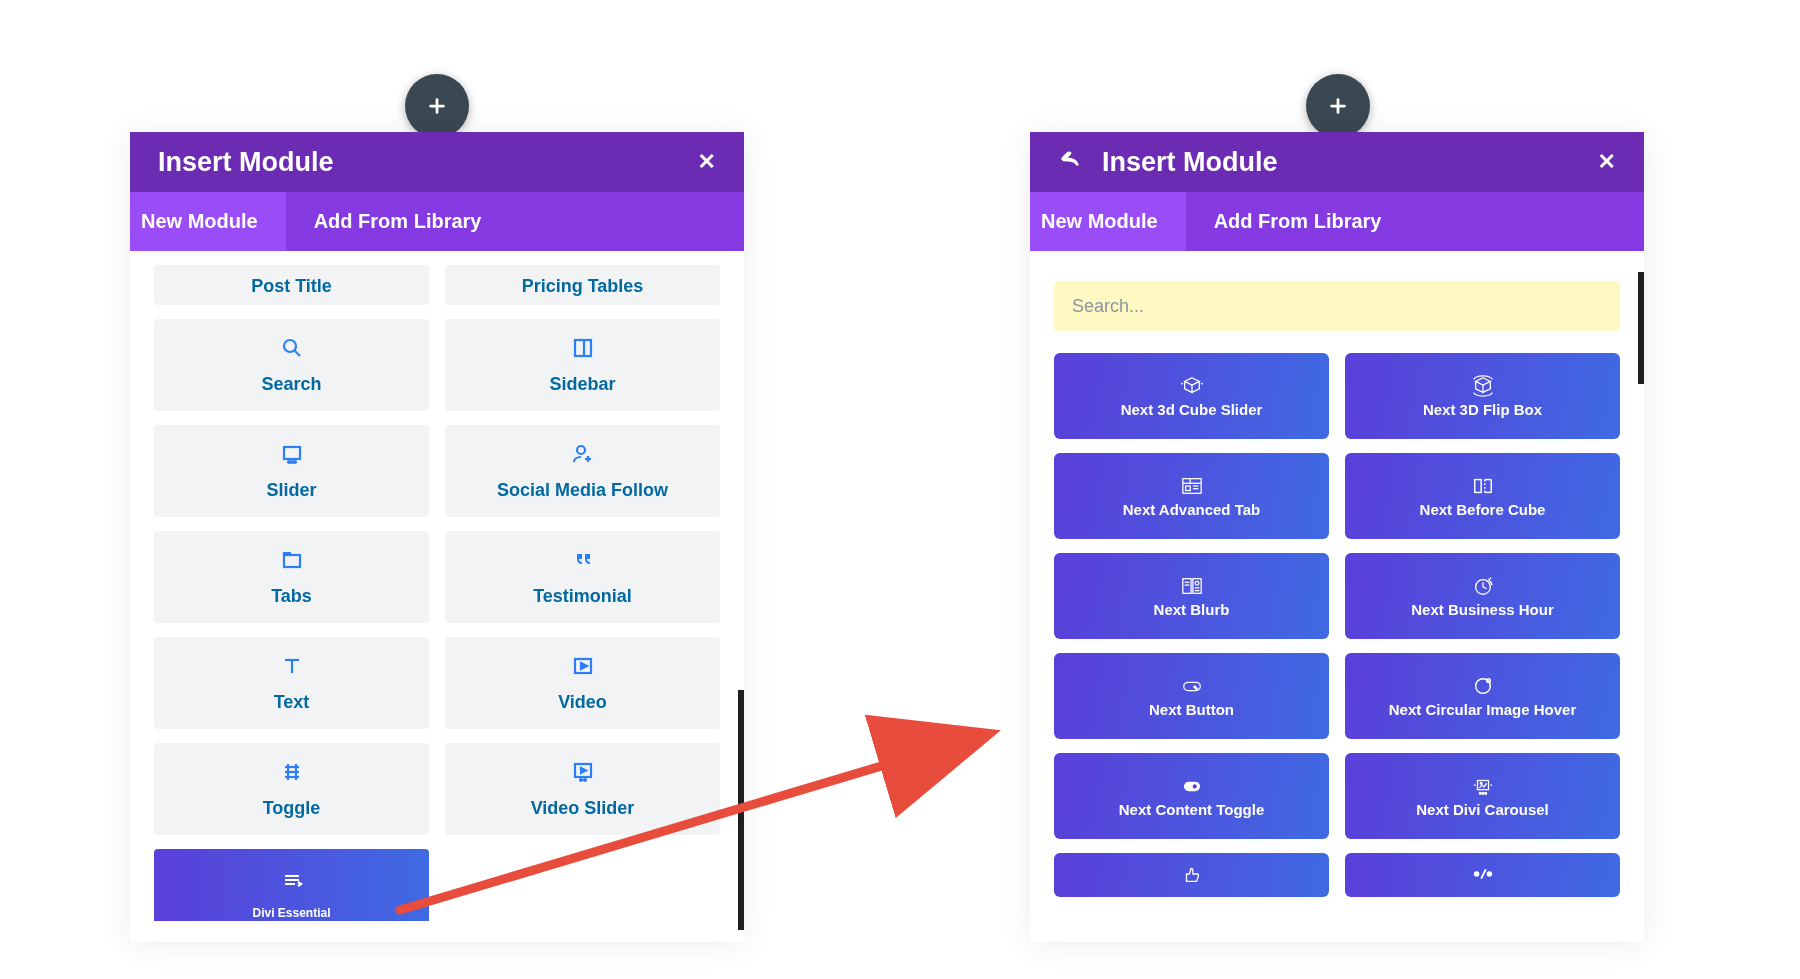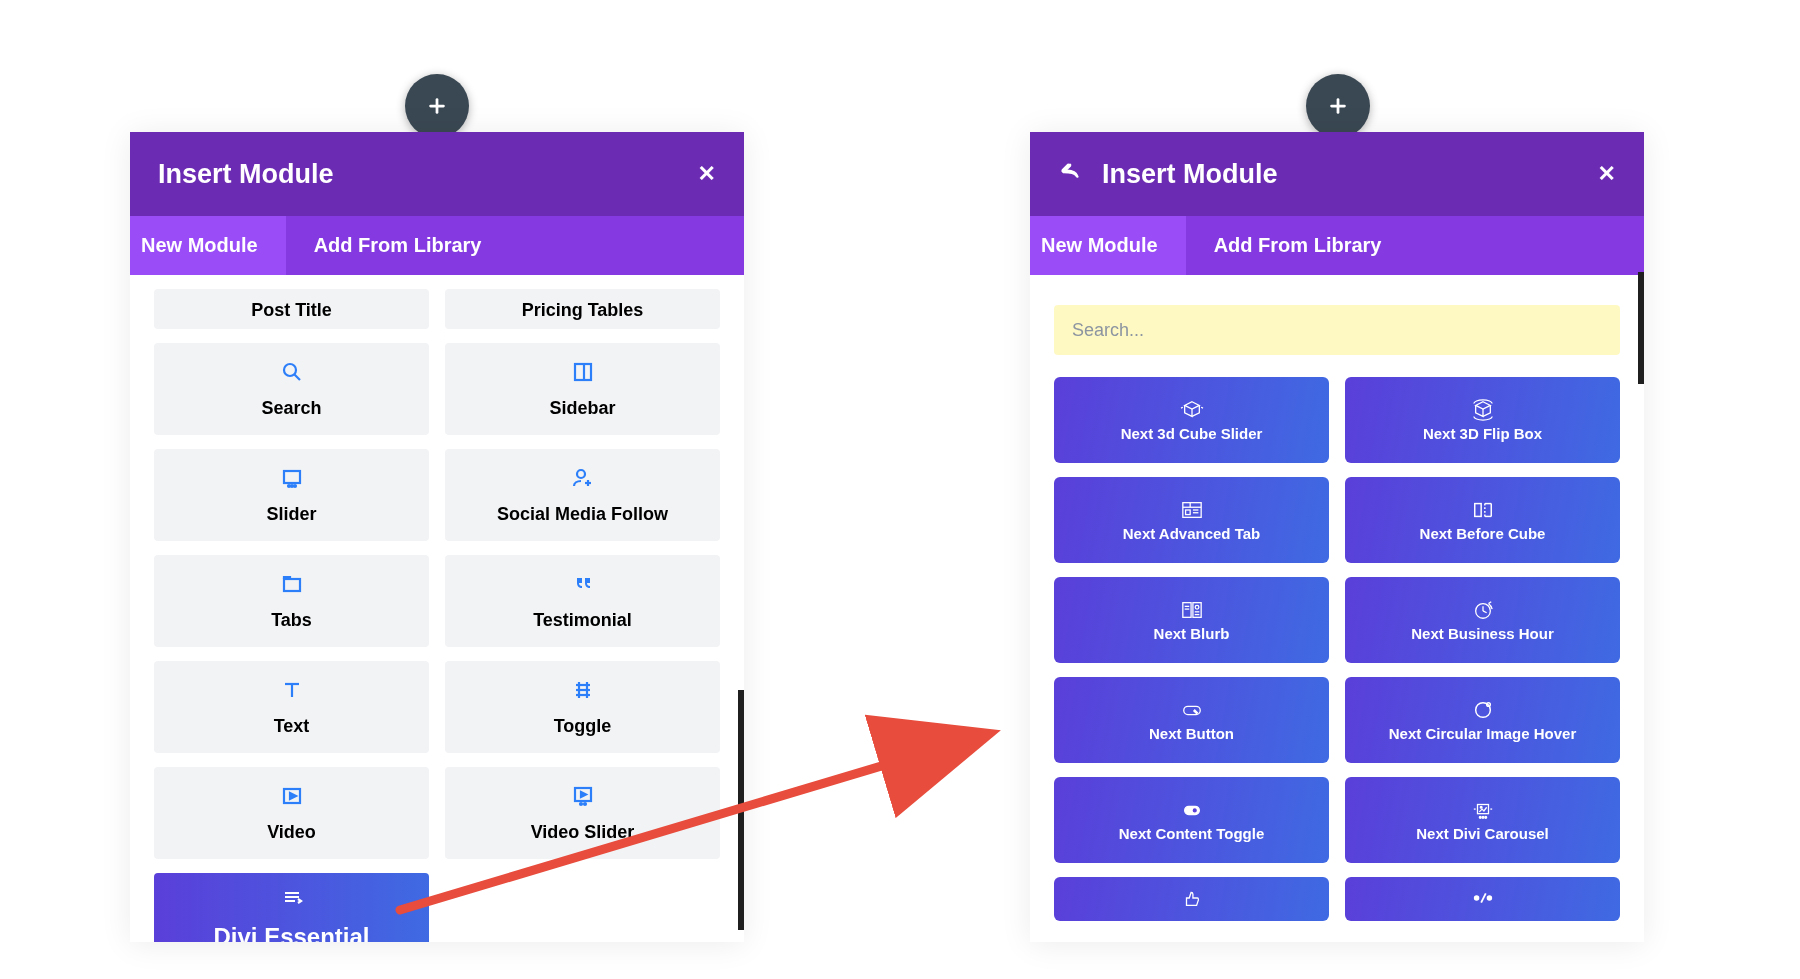--- a/index.html
+++ b/index.html
@@ -29,21 +29,21 @@
     color: #fff;
     font-size: 28px;
     font-weight: 300;
     box-shadow: 0 2px 10px rgba(0,0,0,0.3);
   }
   .add-circle svg { width: 22px; height: 22px; stroke: #fff; }
 
   .panel-header {
     background: #6b2bb3;
     color: #fff;
-    height: 84px;
+    height: 60px;
     display: flex;
     align-items: center;
     padding: 0 28px;
     justify-content: space-between;
   }
   .panel-header-left { display:flex; align-items:center; gap: 18px; }
   .panel-title { font-size: 27px; font-weight: 700; }
   .close-x { font-size: 22px; font-weight: 700; cursor: pointer; }
 
   .tabs {
@@ -78,34 +78,34 @@
     height: 92px;
     display: flex;
     flex-direction: column;
     align-items: center;
     justify-content: center;
     gap: 10px;
     cursor: pointer;
   }
   .module-item .icon { color: #2d7ff9; }
   .module-item .icon svg { width: 24px; height: 24px; }
-  .module-label { color: #000000; font-size: 18px; font-weight: 600; }
+  .module-label { color: #0369a1; font-size: 18px; font-weight: 600; }
 
   .module-item.partial {
     height: 40px;
     justify-content: flex-end;
     padding-bottom: 8px;
   }
 
   .module-item.essential {
     background: linear-gradient(90deg, #5a3fd9 0%, #3f6ae3 100%);
     color: #fff;
     height: 90px;
   }
-  .module-item.essential .module-label { color: #fff; font-weight: 700; font-size: 24px; }
+  .module-item.essential .module-label { color: #fff; font-weight: 700; font-size: 12px; }
   .module-item.essential .icon { color: #fff; }
 
   
   .scroll-dark {
     position: absolute;
     right: 0; width: 6px;
     background: #1f1f1f;
   }
 
   
@@ -239,35 +239,35 @@
 
       <div class="module-item">
         <span class="icon"><svg viewBox="0 0 24 24" fill="none" stroke="currentColor" stroke-width="2.2">
               <line x1="5" y1="6" x2="19" y2="6"></line>
               <line x1="12" y1="6" x2="12" y2="19"></line>
             </svg></span>
         <span class="module-label">Text</span>
       </div>
       <div class="module-item">
         <span class="icon"><svg viewBox="0 0 24 24" fill="none" stroke="currentColor" stroke-width="2.2">
+              <rect x="4" y="5" width="16" height="14"></rect>
+              <polygon points="10,9 16,12 10,15" fill="currentColor"></polygon>
+            </svg></span>
+        <span class="module-label">Video</span>
+      </div>
+
+      <div class="module-item">
+        <span class="icon"><svg viewBox="0 0 24 24" fill="none" stroke="currentColor" stroke-width="2.2">
               <line x1="5" y1="7" x2="19" y2="7"></line>
               <line x1="5" y1="12" x2="19" y2="12"></line>
               <line x1="5" y1="17" x2="19" y2="17"></line>
               <line x1="8" y1="4" x2="8" y2="20"></line>
               <line x1="16" y1="4" x2="16" y2="20"></line>
             </svg></span>
         <span class="module-label">Toggle</span>
-      </div>
-
-      <div class="module-item">
-        <span class="icon"><svg viewBox="0 0 24 24" fill="none" stroke="currentColor" stroke-width="2.2">
-              <rect x="4" y="5" width="16" height="14"></rect>
-              <polygon points="10,9 16,12 10,15" fill="currentColor"></polygon>
-            </svg></span>
-        <span class="module-label">Video</span>
       </div>
       <div class="module-item">
         <span class="icon"><svg viewBox="0 0 24 24" fill="none" stroke="currentColor" stroke-width="2.2">
               <rect x="4" y="4" width="16" height="13"></rect>
               <polygon points="10,8 15,10.5 10,13" fill="currentColor"></polygon>
               <circle cx="10" cy="20" r="1" fill="currentColor"></circle>
               <circle cx="14" cy="20" r="1" fill="currentColor"></circle>
             </svg></span>
         <span class="module-label">Video Slider</span>
       </div>

